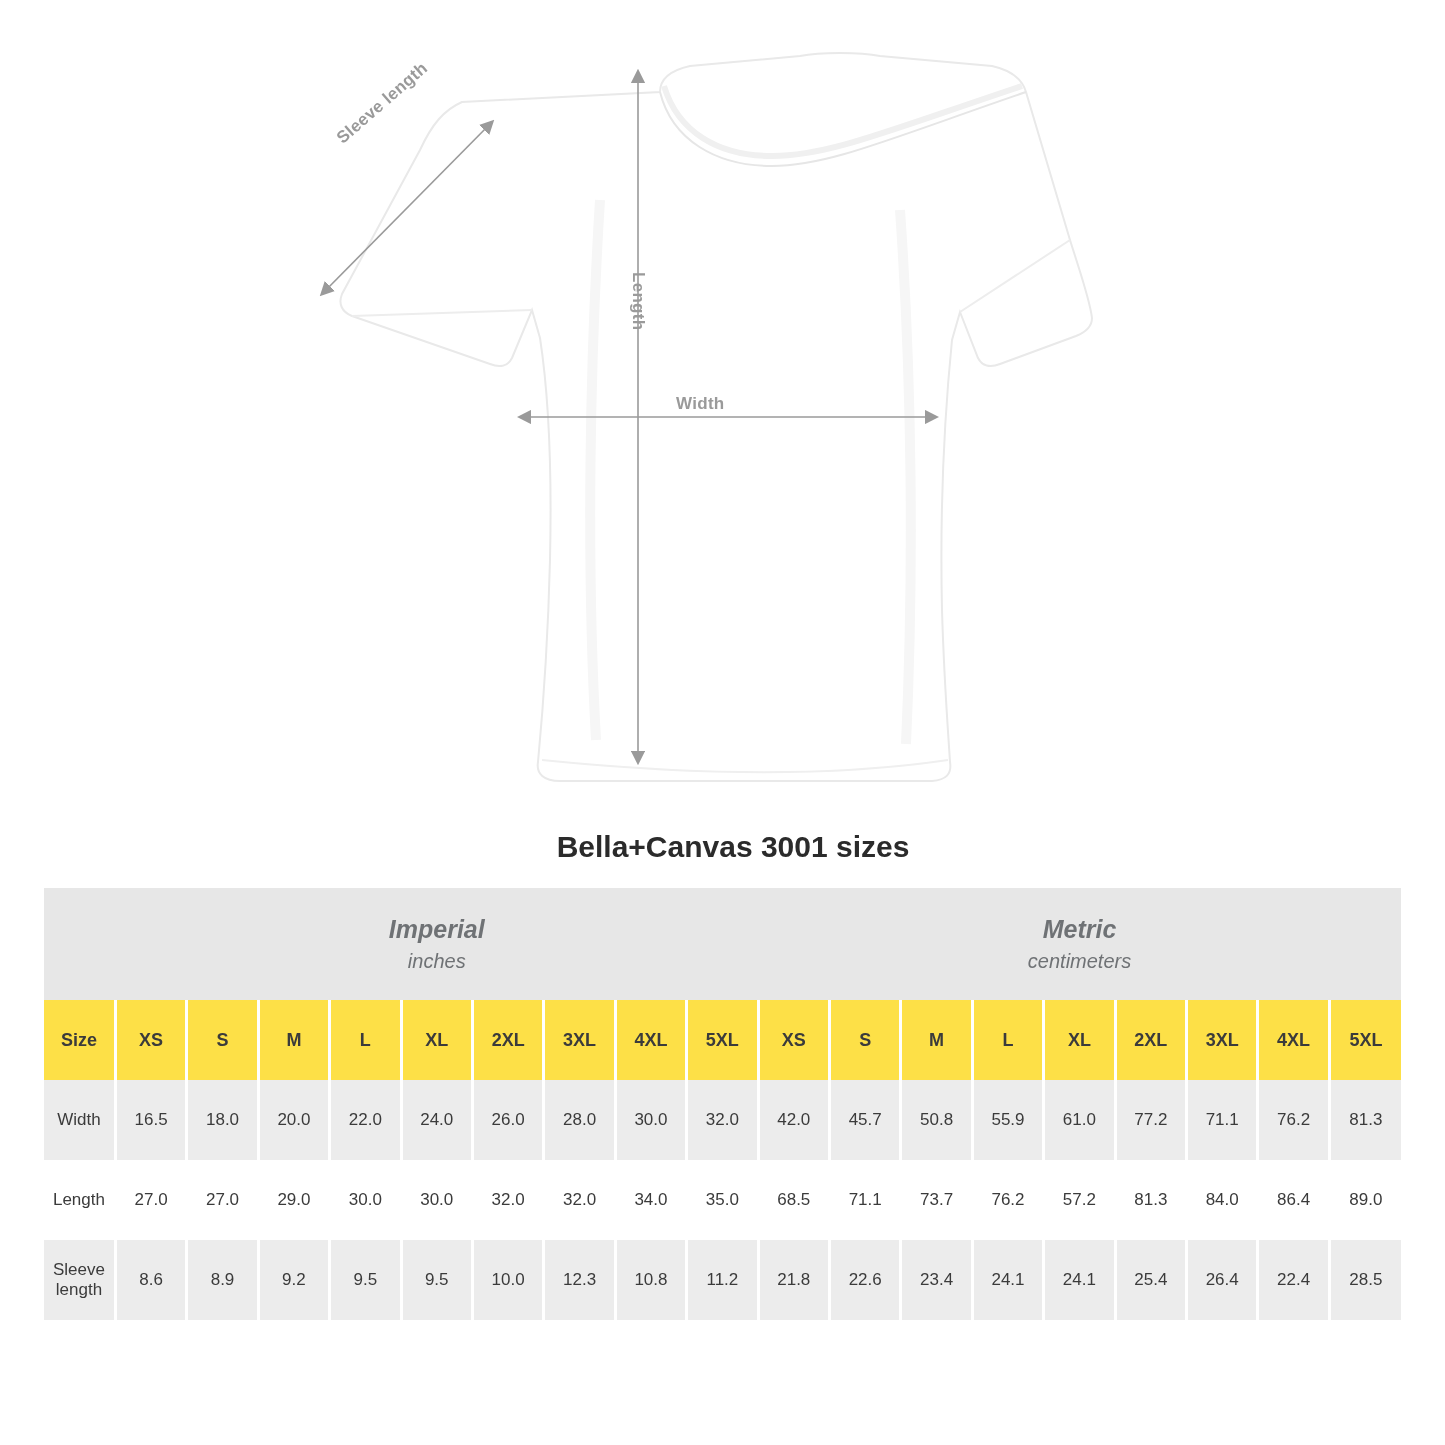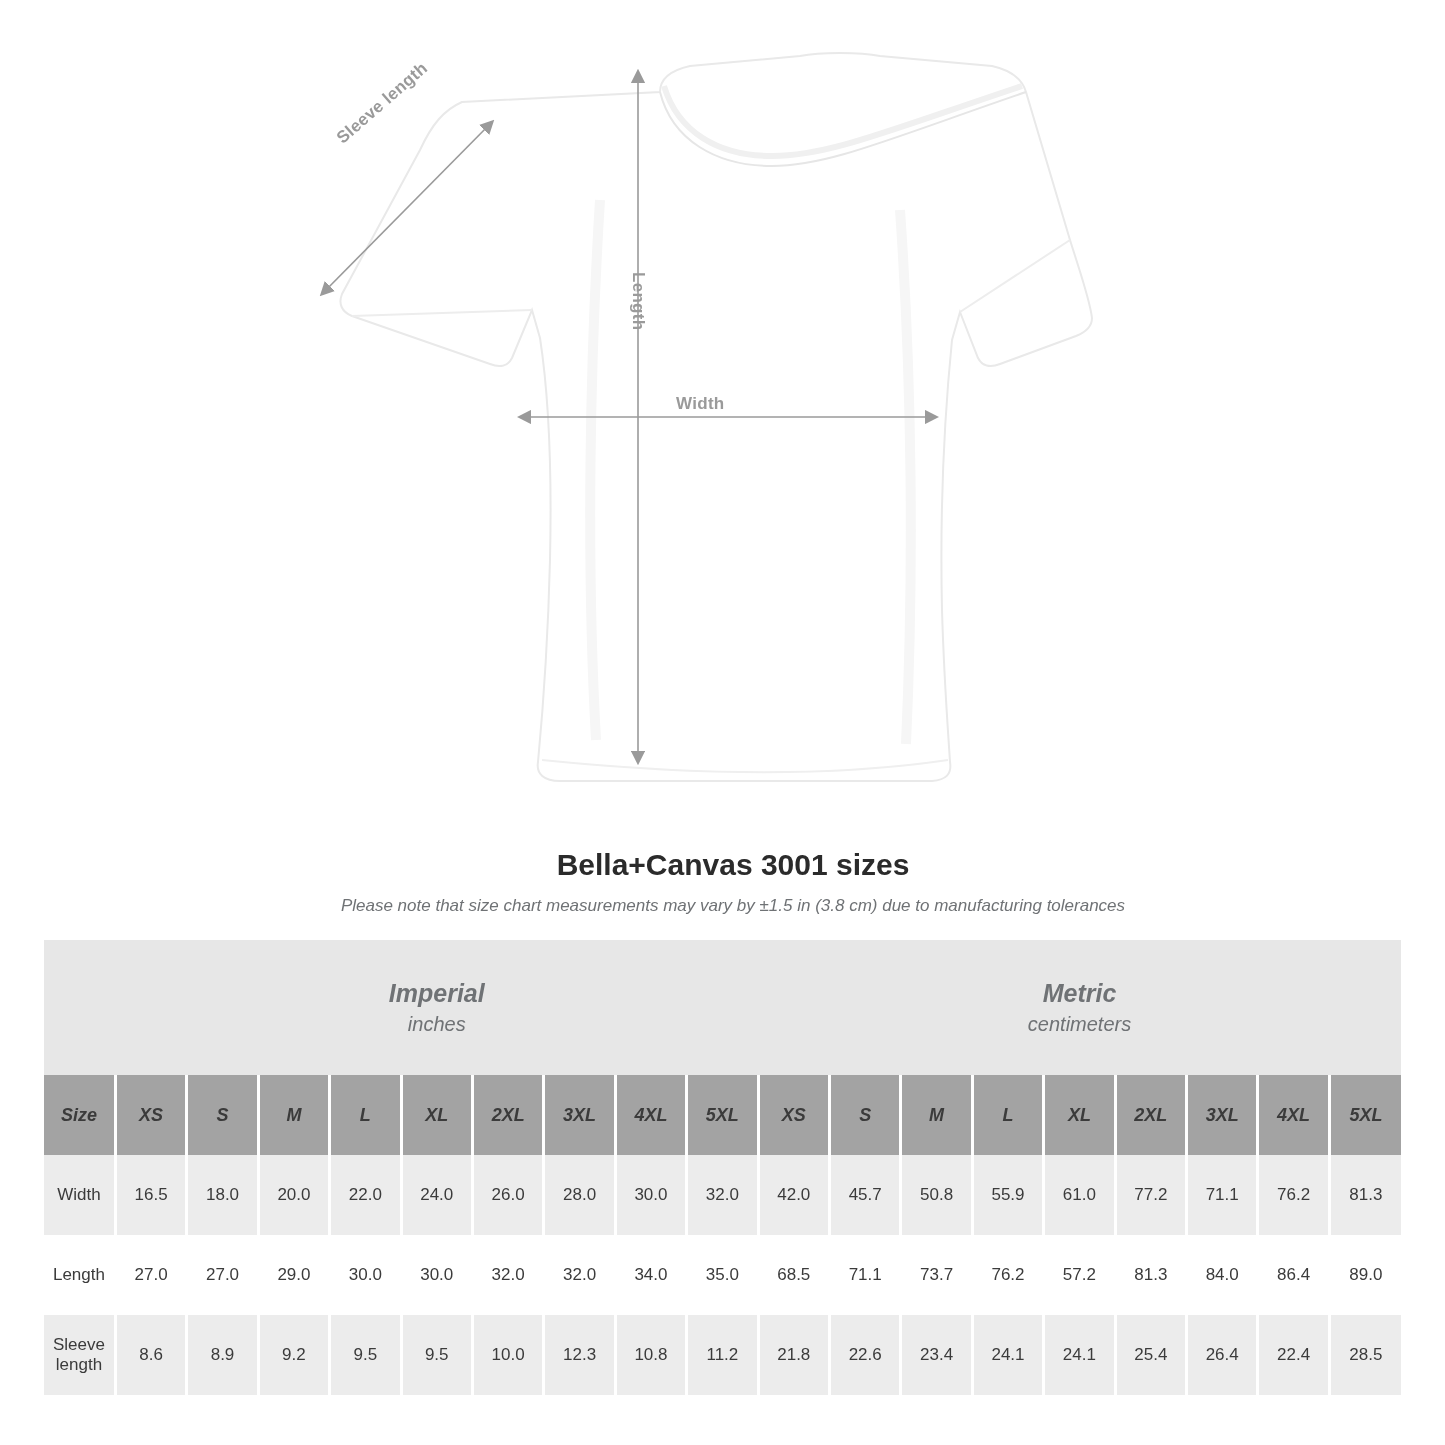--- a/index.html
+++ b/index.html
@@ -52,21 +52,20 @@
     transform-origin: left top;
   }
   .label-width {
     left: 676px;
     top: 394px;
   }
 
   
   .heading-block {
     text-align: center;
-    margin-top: 18px;
     padding-left: 21px;
   }
   .chart-title {
     font-size: 30px;
     font-weight: bold;
     color: #2b2b2b;
     margin: 0 0 14px 0;
   }
   .chart-note {
     font-size: 17px;
@@ -90,43 +89,42 @@
     vertical-align: middle;
     font-size: 17px;
     color: #3b3b3b;
     font-weight: normal;
     padding: 0;
     height: 80px;
   }
   
   tr.system-row td {
     background: #e7e7e7;
-    height: 135px;
+    height: 112px;
     margin-top: 10px;
   }
   .system-name {
     font-size: 25px;
     font-style: italic;
     font-weight: bold;
     color: #6f7275;
     line-height: 1.15;
   }
   .system-unit {
     font-size: 20px;
     font-style: italic;
     color: #6f7275;
     margin-top: 6px;
   }
   
   tr.size-row td {
-    background: #a3a3a3;
+    background: #fde047;
     font-weight: bold;
     color: #3b3b3b;
     font-size: 18px;
-    font-style: italic;
   }
   tr.size-row td.rowhead {
     font-weight: bold;
     font-size: 18px;
   }
   
   tr.data-row td {
     font-size: 17px;
   }
   tr.row-shade td {
@@ -224,21 +222,20 @@
       </g>
     </svg>
 
     <div class="dim-label label-sleeve">Sleeve length</div>
     <div class="dim-label label-length">Length</div>
     <div class="dim-label label-width">Width</div>
   </div>
 
   <div class="heading-block">
     <h1 class="chart-title">Bella+Canvas 3001 sizes</h1>
-    <p class="chart-note">Please note that size chart measurements may vary by ±1.5 in (3.8 cm) due to manufacturing tolerances</p>
   </div>
 
   <div class="table-wrap">
     <table class="size-table">
       <tbody>
         <tr class="system-row">
           <td></td>
           <td colspan="9">
             <div class="system-name">Imperial</div>
             <div class="system-unit">inches</div>

